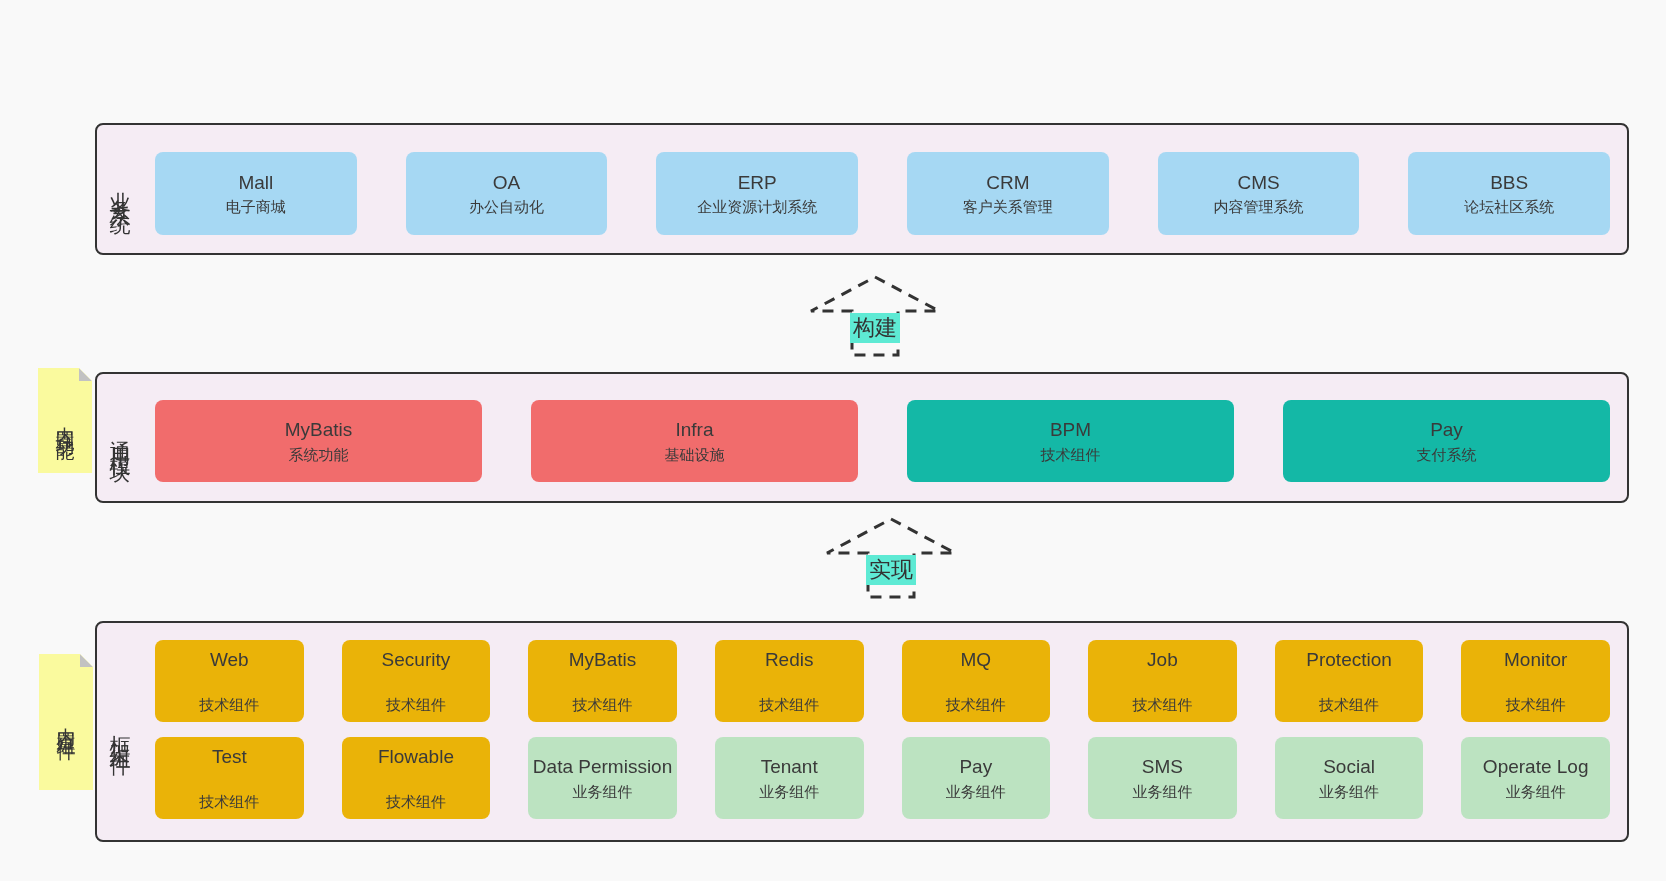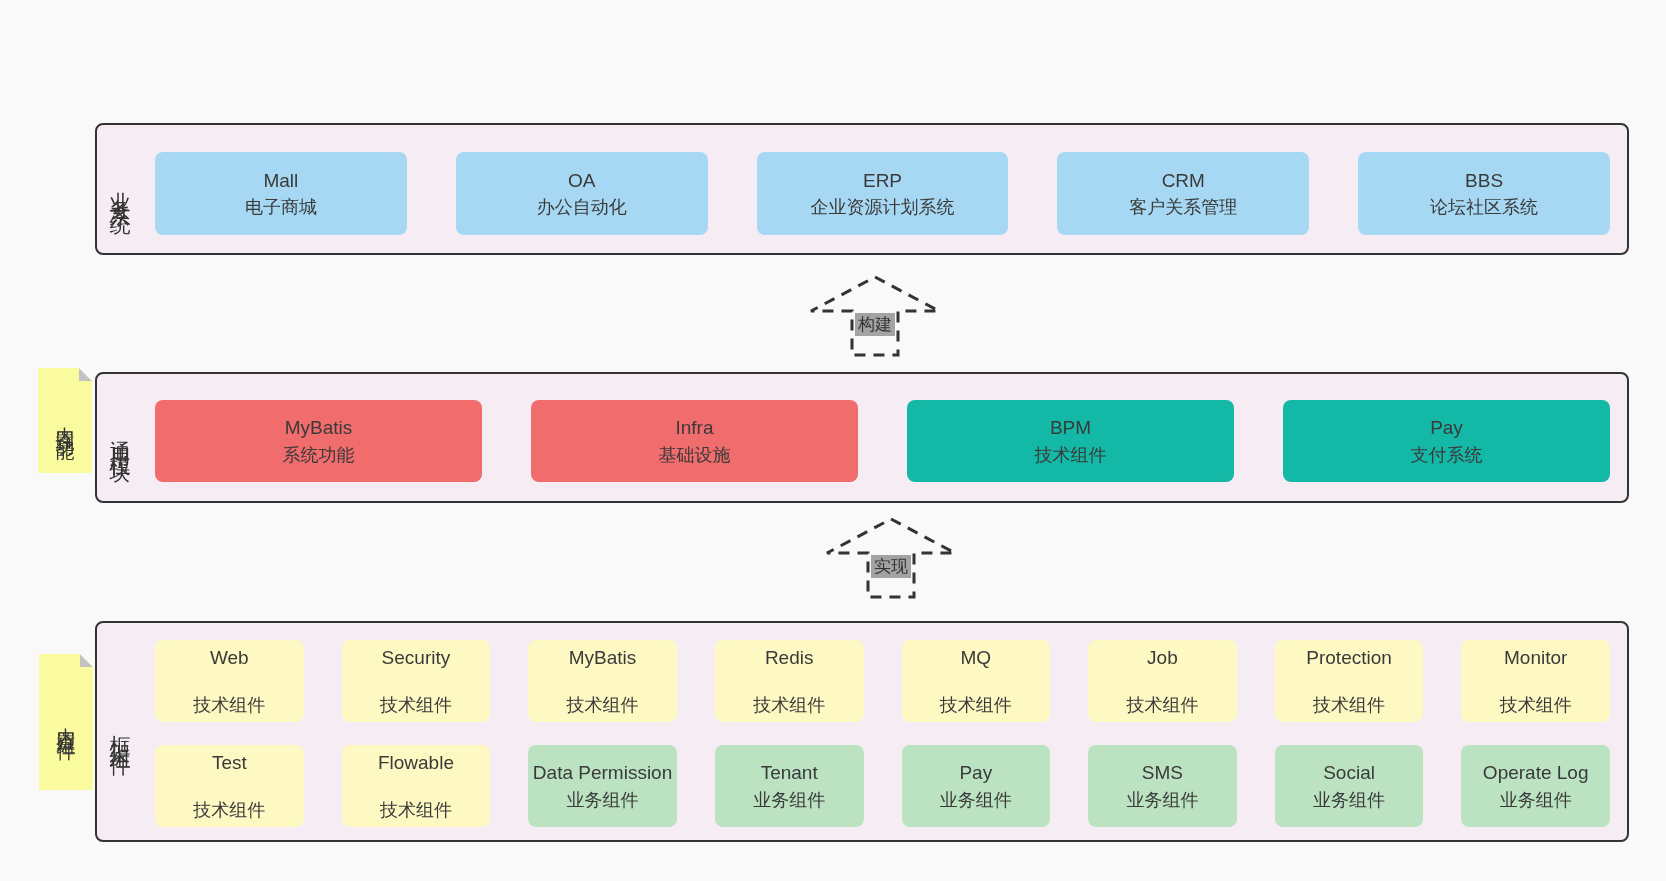--- a/index.html
+++ b/index.html
@@ -39,36 +39,36 @@
     position:absolute;left:58px;right:17px;
     display:flex;gap:49px;
   }
   .row-6{top:26px;height:82px;}
   .layer-business .row-6{top:27px;height:83px;}
   .grid-row{
     position:absolute;left:58px;right:17px;
     display:flex;gap:38px;height:82px;
   }
   .grid-row.r1{top:17px;}
-  .grid-row.r2{top:122px;}
+  .grid-row.r2{top:114px;}
   .box{
     flex:1;
     border-radius:8px;
     display:flex;flex-direction:column;
     align-items:center;justify-content:center;
     text-align:center;
     line-height:1.45;
     padding:2px 4px;box-sizing:border-box;
   }
   .box .bname{font-size:19px;color:#3a3a3a;}
-  .box .bdesc{font-size:18px;color:#3a3a3a;}
+  .box .bdesc{font-size:15px;color:#3a3a3a;}
   .c-blue{background:#a6d8f3;}
   .c-red{background:#f16c6c;}
   .c-pink{background:#14b8a6;}
-  .c-green{background:#fef9c3;gap:20px;}
+  .c-green{background:#eab308;gap:20px;}
   .c-lgreen{background:#bce3c1;}
   
   .sticky{
     position:absolute;
     background:#fafa9e;
     clip-path:polygon(0 0,calc(100% - 13px) 0,100% 13px,100% 100%,0 100%);
     display:flex;align-items:center;justify-content:center;
   }
   .sticky .fold{
     position:absolute;top:0;right:0;width:13px;height:13px;
@@ -81,22 +81,22 @@
   }
   .sticky-modules{left:38px;top:368px;width:54px;height:105px;}
   .sticky-components{left:39px;top:654px;width:54px;height:136px;}
   
   .big-arrow{position:absolute;width:134px;height:84px;}
   .arrow-build{left:808px;top:274px;}
   .arrow-implement{left:824px;top:516px;}
   .big-arrow svg{display:block;width:134px;height:84px;}
   .arrow-label{
     position:absolute;left:50%;top:39px;transform:translateX(-50%);
-    background:#a3a3a3;padding:0 3px;
-    font-size:17px;color:#333;white-space:nowrap;
+    background:#5eead4;padding:0 3px;
+    font-size:22px;color:#333;white-space:nowrap;
   }
 </style>
 </head>
 <body>
 
 <div class="canvas">
 
   <div class="layer layer-business">
     <div class="layer-label">业务系统</div>
     <div class="box-row row-6">
@@ -108,20 +108,24 @@
         <span class="bname">OA</span>
         <span class="bdesc">办公自动化</span>
       </div>
       <div class="box c-blue">
         <span class="bname">ERP</span>
         <span class="bdesc">企业资源计划系统</span>
       </div>
       <div class="box c-blue">
         <span class="bname">CRM</span>
         <span class="bdesc">客户关系管理</span>
+      </div>
+      <div class="box c-blue">
+        <span class="bname">CMS</span>
+        <span class="bdesc">内容管理系统</span>
       </div>
       <div class="box c-blue">
         <span class="bname">BBS</span>
         <span class="bdesc">论坛社区系统</span>
       </div>
     </div>
   </div>
 
   <div class="big-arrow arrow-build">
     <svg viewBox="0 0 134 84">

